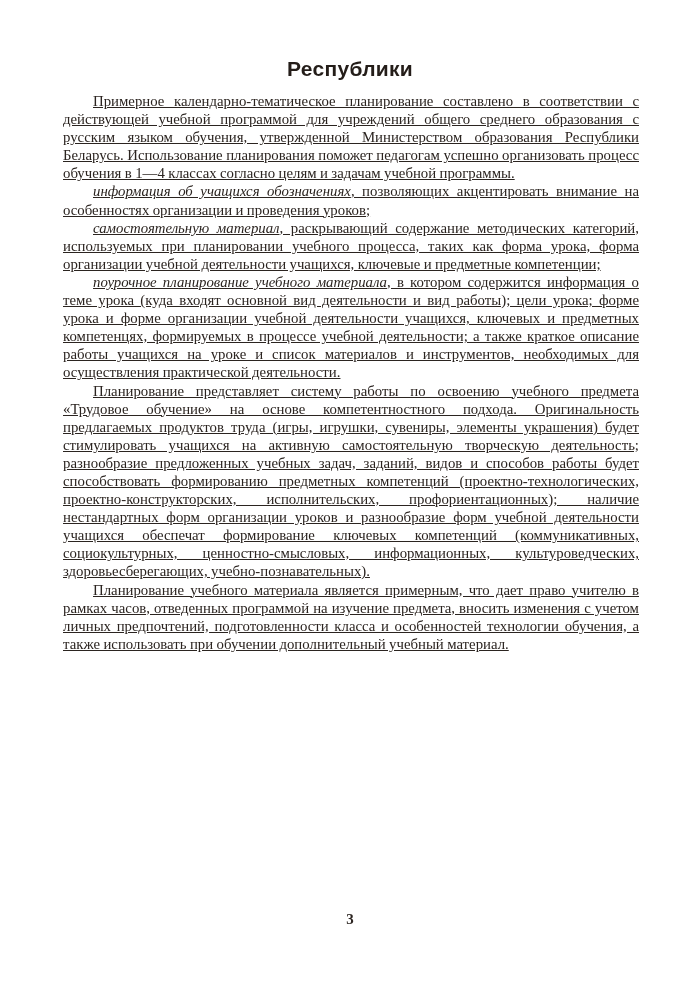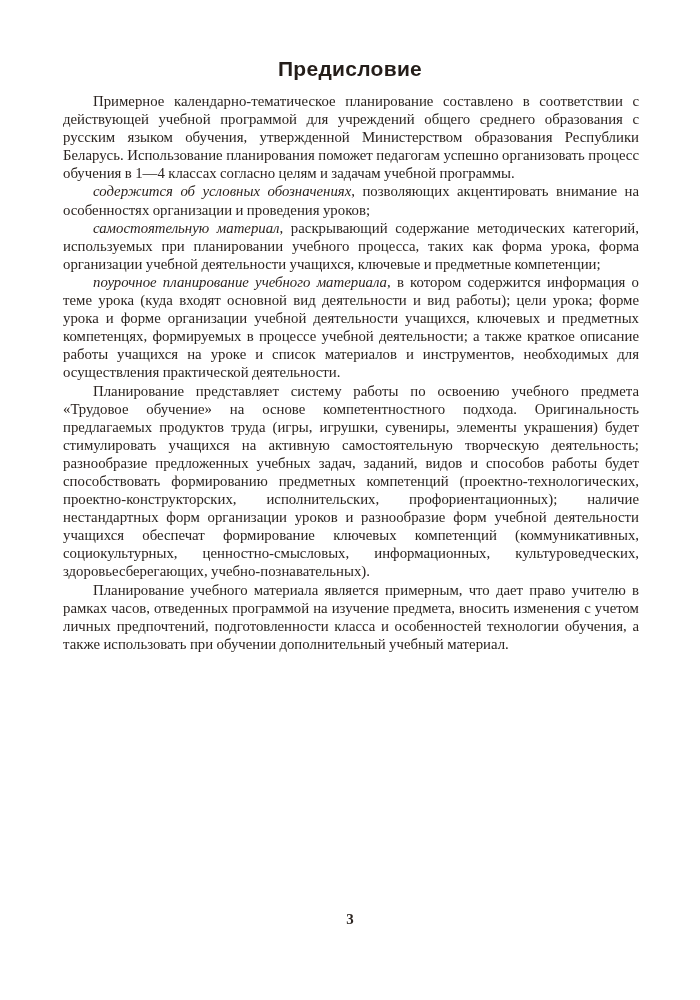--- a/index.html
+++ b/index.html
@@ -30,20 +30,21 @@
     position: absolute;
     left: 63px;
     top: 92px;
     width: 576px;
     font-family: "Liberation Serif", serif;
     font-size: 14.8px;
     line-height: 18.1px;
     text-align: justify;
     color: #2b2420;
     hyphens: auto;
+    text-decoration: underline;
     -webkit-hyphens: auto;
   }
   .para {
     margin: 0;
     text-indent: 30px;
     word-spacing: -0.3px;
   }
   .seg-italic {
     font-style: italic;
   }
@@ -56,25 +57,25 @@
     font-family: "Liberation Serif", serif;
     font-weight: 700;
     font-size: 15px;
     color: #2b2420;
   }
 </style>
 </head>
 <body>
 
 <div class="page">
-  <div class="doc-title">Предисловие</div>
+  <div class="doc-title">Республики</div>
 
   <div class="content" id="content">
       <p class="para"><span class="seg-regular">Примерное календарно-тематическое планирование составлено в соответствии с действующей учебной программой для учреждений общего среднего образования с русским языком обучения, утвержденной Министерством образования Республики Беларусь. Использование планирования поможет педагогам успешно организовать процесс обучения в 1—4 классах согласно целям и задачам учебной программы.</span></p>
-      <p class="para"><span class="seg-italic">содержится об условных обозначениях</span><span class="seg-regular">, позволяющих акцентировать внимание на особенностях организации и проведения уроков;</span></p>
+      <p class="para"><span class="seg-italic">информация об учащихся обозначениях</span><span class="seg-regular">, позволяющих акцентировать внимание на особенностях организации и проведения уроков;</span></p>
       <p class="para"><span class="seg-italic">самостоятельную материал</span><span class="seg-regular">, раскрывающий содержание методических категорий, используемых при планировании учебного процесса, таких как форма урока, форма организации учебной деятельности учащихся, ключевые и предметные компетенции;</span></p>
       <p class="para"><span class="seg-italic">поурочное планирование учебного материала</span><span class="seg-regular">, в котором содержится информация о теме урока (куда входят основной вид деятельности и вид работы); цели урока; форме урока и форме организации учебной деятельности учащихся, ключевых и предметных компетенцях, формируемых в процессе учебной деятельности; а также краткое описание работы учащихся на уроке и список материалов и инструментов, необходимых для осуществления практической деятельности.</span></p>
       <p class="para"><span class="seg-regular">Планирование представляет систему работы по освоению учебного предмета «Трудовое обучение» на основе компетентностного подхода. Оригинальность предлагаемых продуктов труда (игры, игрушки, сувениры, элементы украшения) будет стимулировать учащихся на активную самостоятельную творческую деятельность; разнообразие предложенных учебных задач, заданий, видов и способов работы будет способствовать формированию предметных компетенций (проектно-технологических, проектно-конструкторских, исполнительских, профориентационных); наличие нестандартных форм организации уроков и разнообразие форм учебной деятельности учащихся обеспечат формирование ключевых компетенций (коммуникативных, социокультурных, ценностно-смысловых, информационных, культуроведческих, здоровьесберегающих, учебно-познавательных).</span></p>
       <p class="para"><span class="seg-regular">Планирование учебного материала является примерным, что дает право учителю в рамках часов, отведенных программой на изучение предмета, вносить изменения с учетом личных предпочтений, подготовленности класса и особенностей технологии обучения, а также использовать при обучении дополнительный учебный материал.</span></p>
     </div>
 
   <div class="page-number">3</div>
 </div>
 
 </body></html>

